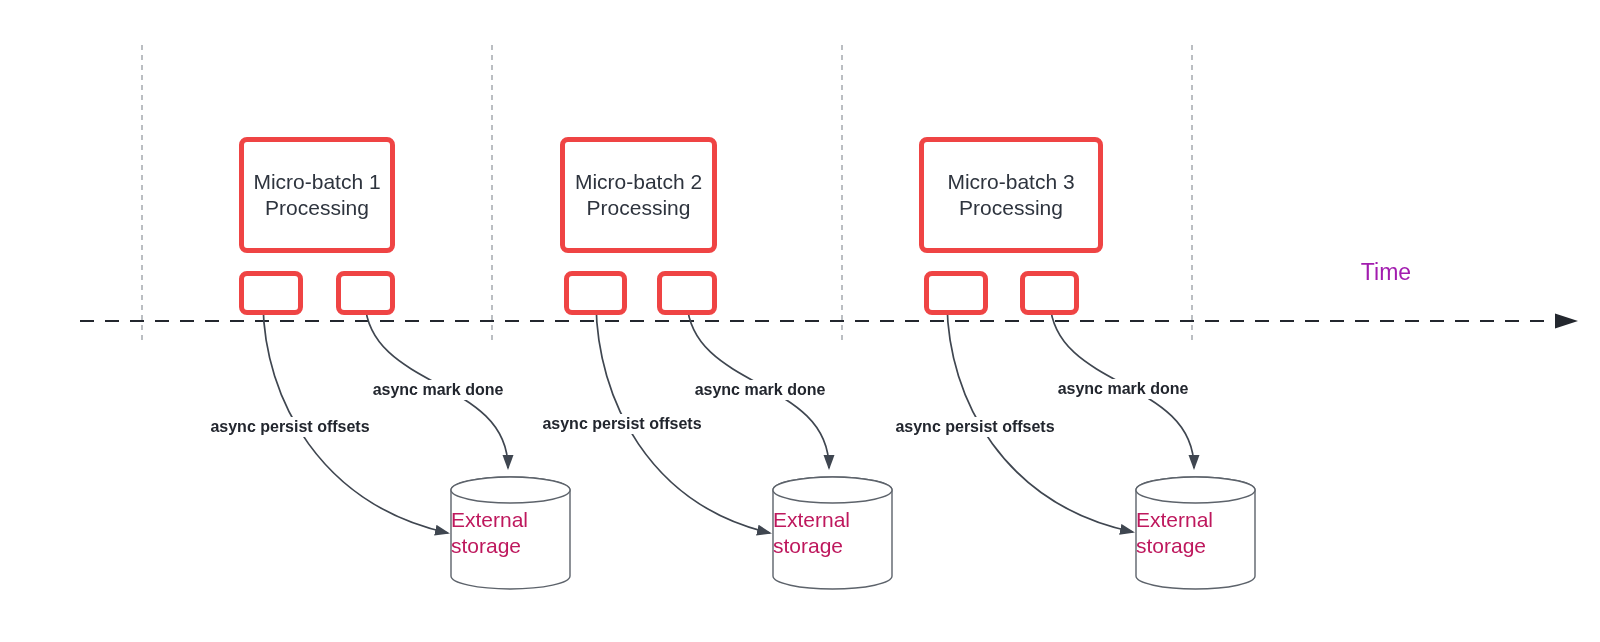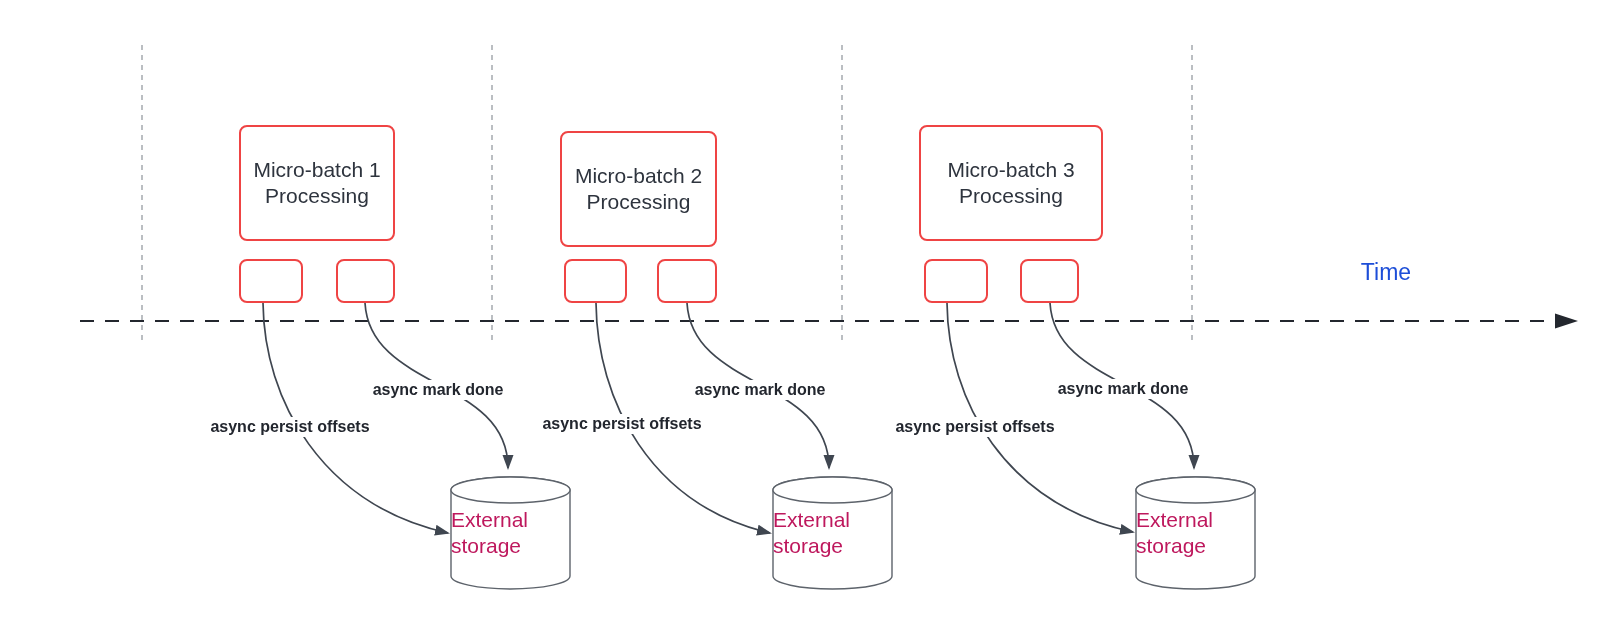--- a/index.html
+++ b/index.html
@@ -17,22 +17,23 @@
   }
   .layer {
     position: absolute;
     left: 0;
     top: 0;
   }
   .node {
     position: absolute;
     box-sizing: border-box;
     background: #ffffff;
-    border: 2px solid #ef4444;
+    border: 5px solid #ef4444;
     border-radius: 8px;
+    margin-top: 12px;
   }
   .batch-box {
     display: flex;
     flex-direction: column;
     align-items: center;
     justify-content: center;
     text-align: center;
     color: #2e343e;
     font-size: 21px;
     line-height: 26px;
@@ -49,21 +50,21 @@
     text-align: right;
   }
   .storage-label {
     position: absolute;
     color: #be185d;
     font-size: 21px;
     line-height: 26px;
   }
   .time-label {
     position: absolute;
-    color: #1d4ed8;
+    color: #a21caf;
     font-size: 23px;
     text-align: center;
     white-space: nowrap;
   }
 </style>
 </head>
 <body>
 
 <div class="canvas">
 
@@ -111,21 +112,21 @@
   </div>
   <div class="node" style="left:239px; top:259px; width:64px; height:44px;"></div>
   <div class="node" style="left:336px; top:259px; width:59px; height:44px;"></div>
   <div class="edge-label" style="left:290px; top:427px;">async persist offsets</div>
   <div class="edge-label" style="left:438px; top:390px;">async mark done</div>
   <div class="storage-label" style="left:451px; top:507px; width:119px;">
     <div>External</div>
     <div>storage</div>
   </div>
 
-  <div class="node batch-box" style="left:560px; top:131px; width:157px; height:116px;">
+  <div class="node batch-box" style="left:560px; top:125px; width:157px; height:116px;">
     <div>Micro-batch 2</div>
     <div>Processing</div>
   </div>
   <div class="node" style="left:564px; top:259px; width:63px; height:44px;"></div>
   <div class="node" style="left:657px; top:259px; width:60px; height:44px;"></div>
   <div class="edge-label" style="left:622px; top:424px;">async persist offsets</div>
   <div class="edge-label" style="left:760px; top:390px;">async mark done</div>
   <div class="storage-label" style="left:773px; top:507px; width:119px;">
     <div>External</div>
     <div>storage</div>

